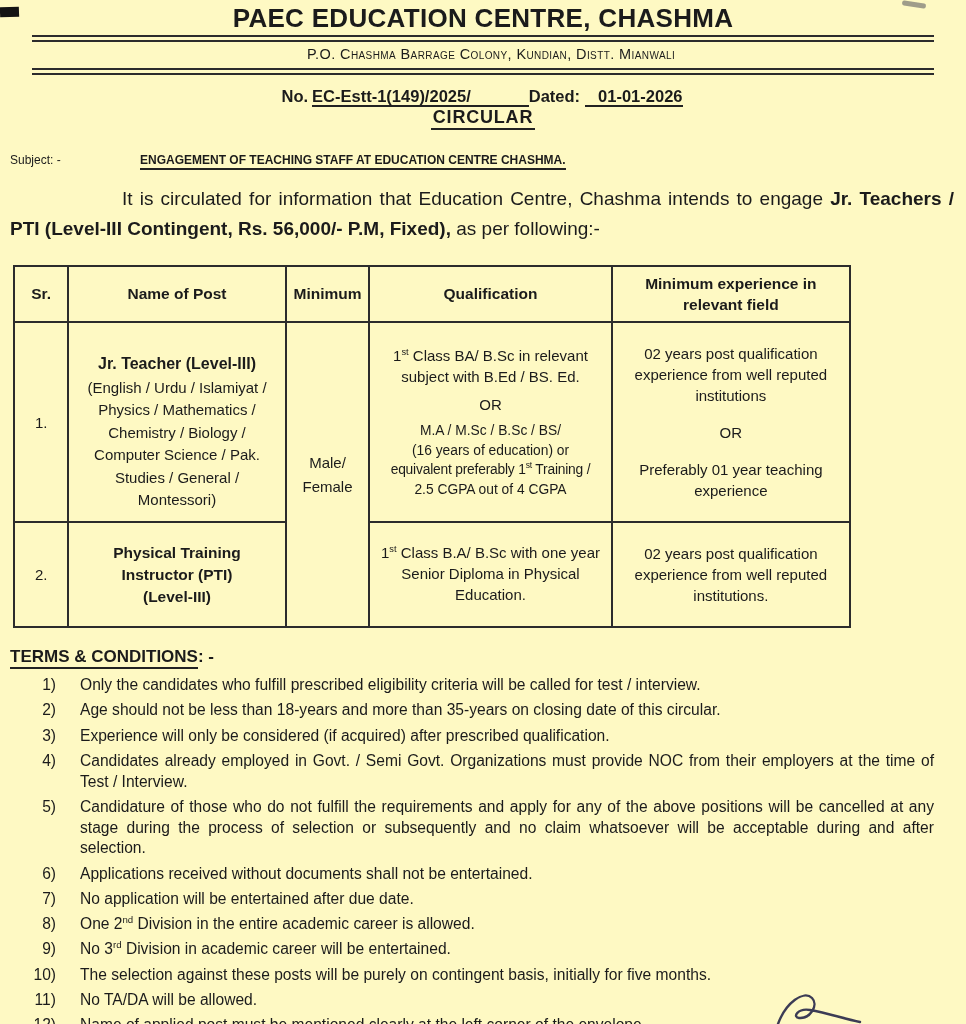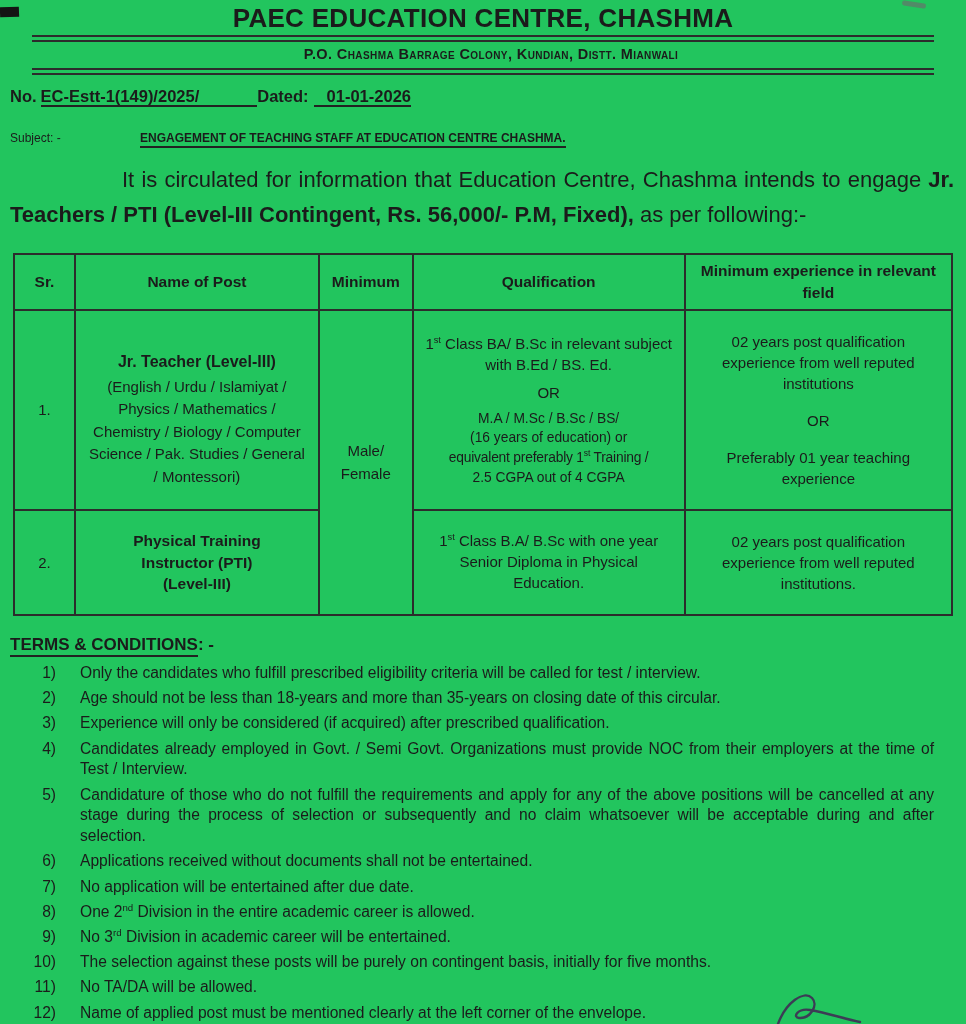--- a/index.html
+++ b/index.html
@@ -1,38 +1,38 @@
 <!DOCTYPE html>
 <html><head>
 <meta charset="utf-8">
 <style>
   * { margin:0; padding:0; box-sizing:border-box; }
   html,body { background:#e8e8e6; }
   .page {
     position:relative; width:966px; height:1024px; margin:0 auto;
-    background:#22c55e; color:#1b1b1b; overflow:hidden;
+    background:#fef9c3; color:#1b1b1b; overflow:hidden;
     font-family:"Liberation Sans", sans-serif;
   }
   
   .title { text-align:center; font-size:26px; font-weight:bold; letter-spacing:.3px; margin-top:5px; line-height:1.05; }
   .rule { margin:3px 32px 0 32px; height:7px; border-top:2.5px solid #2c2c2c; border-bottom:2px solid #2c2c2c; }
-  .address { text-align:center; font-variant:small-caps; font-weight:bold; font-size:14.5px; letter-spacing:.4px; margin-top:4px; line-height:1.2;margin-left:16px; }
+  .address { text-align:center; font-variant:small-caps; font-weight:normal; font-size:14.5px; letter-spacing:.4px; margin-top:4px; line-height:1.2;margin-left:16px; }
   .rule2 { margin-top:4px; }
-  .ref-row { display:flex; justify-content:flex-start; align-items:flex-start; margin:12px 12px 0 10px; font-size:16.5px; font-weight:bold; }
+  .ref-row { display:flex; justify-content:center; align-items:flex-start; margin:12px 12px 0 10px; font-size:16.5px; font-weight:bold; }
   .ref-num { border-bottom:2.5px solid #222; padding-right:58px; margin-left:4px; }
   .dated-val { border-bottom:2.5px solid #222; margin-left:5px;padding-left:13px; }
   .doc-type { text-align:center; font-size:18px; font-weight:bold; letter-spacing:.8px; margin-top:1px; }
   .doc-type span { border-bottom:2.5px solid #222; padding:0 2px 1px 2px; }
   
   .subject-row { display:flex; margin:25px 12px 0 10px; font-size:12px; align-items:baseline; }
   .subject-label { width:130px; flex:0 0 130px; }
   .subject-text { font-weight:bold; border-bottom:2.5px solid #222; padding-bottom:1px; }
-  .intro { margin:14px 12px 0 10px; font-size:22px; line-height:1.62; text-align:justify; text-indent:112px; }
-  
-  table { border-collapse:collapse; margin:20px 13px 0 13px; width:940px; table-layout:fixed; }
+  .intro { margin:14px 12px 0 10px; font-size:19px; line-height:1.62; text-align:justify; text-indent:112px; }
+  
+  table { border-collapse:collapse; margin:20px 13px 0 13px; width:838px; table-layout:fixed; }
   th, td { border:2px solid #2c2c2c; text-align:center; vertical-align:middle; padding:4px 6px; font-size:15px; line-height:1.4; }
   th { font-weight:bold; font-size:15.5px; height:56px; }
   .r1 td { height:182px; }
   .r2 td { height:94px; }
   .post-title { font-weight:bold; font-size:16px; margin-bottom:2px;margin-top:20px; }
   .post-detail { font-size:15px; max-width:222px; margin:0 auto; line-height:1.5; }
   .post2-title { font-weight:bold; font-size:15.5px; max-width:165px; margin:0 auto; line-height:1.4; }
   .gender-cell div { line-height:1.55; }
   .q-top { max-width:250px; margin:0 auto 2px auto; }
   .q-or { margin:7px 0 6px 0; }
@@ -67,20 +67,23 @@
 
   <div class="ref-row">
     <div>
       <span>No.</span><span class="ref-num">EC-Estt-1(149)/2025/</span>
     </div>
     <div>
       <span>Dated:</span><span class="dated-val">01-01-2026</span>
     </div>
   </div>
 
+  <div class="doc-type">
+    <span>CIRCULAR</span>
+  </div>
 
   <div class="subject-row">
     <span class="subject-label">Subject: -</span>
     <span class="subject-text">ENGAGEMENT OF TEACHING STAFF AT EDUCATION CENTRE CHASHMA.</span>
   </div>
 
   <p class="intro">
     <span>It is circulated for information that Education Centre, Chashma intends to engage </span><b>Jr. Teachers /  PTI (Level-III Contingent, Rs. 56,000/- P.M, Fixed),</b><span> as per following:-</span>
   </p>
 

